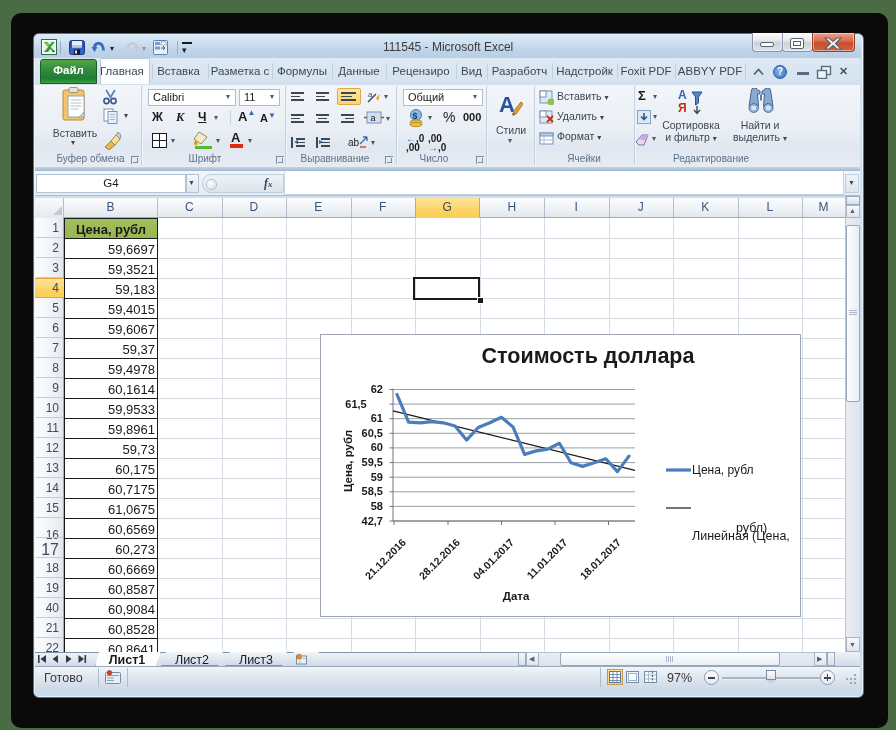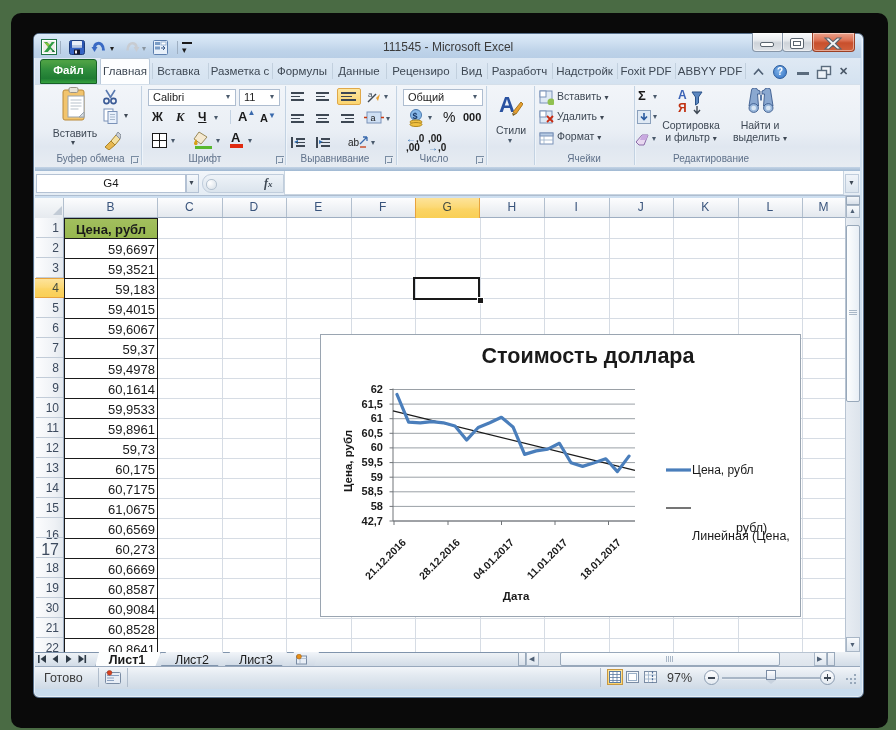--- a/index.html
+++ b/index.html
@@ -53,21 +53,21 @@
 <div class="ab" style="left:760px;top:42px;width:14px;height:5px;background:#fdfdfd;border:1px solid #5a646e;border-radius:2px;box-sizing:border-box;"></div>
 <div class="ab" style="left:790px;top:38px;width:14px;height:11px;background:#fdfdfd;border:1px solid #5a646e;border-radius:2px;box-sizing:border-box;"></div>
 <div class="ab" style="left:793px;top:41px;width:8px;height:5px;background:#fdfdfd;border:1px solid #5a646e;box-sizing:border-box;"></div>
 <svg class="ab" style="left:822px;top:37px" width="22" height="13" viewBox="0 0 22 13">
 <path d="M3 1 L7 1 L11 4.6 L15 1 L19 1 L13.4 6.5 L19 12 L15 12 L11 8.4 L7 12 L3 12 L8.6 6.5 Z" fill="#f2f4f6" stroke="#5a646e" stroke-width="1.1"></path>
 </svg>
 <div class="ab" style="left:35px;top:58px;width:825px;height:26px;background:linear-gradient(#dfe9f4,#d4e2f0);"></div>
 <div class="ab" style="left:40px;top:59px;width:57px;height:25px;background:linear-gradient(#4da144 8%,#2e8c3c 45%,#1f7c33 80%,#35a23e);border:1px solid #176027;border-radius:3px 3px 0 0;box-sizing:border-box;"></div>
 <div class="tx" style="left:40px;top:64px;width:57px;text-align:center;font-size:11.5px;font-weight:bold;color:#fff;">Файл</div>
 <div class="ab" style="left:100px;top:58px;width:50px;height:27px;background:#fdfeff;border:1px solid #b9c9da;border-bottom:none;border-radius:2px 2px 0 0;box-sizing:border-box;"></div>
-<div class="tx" style="left:100px;top:65px;width:50px;text-align:center;font-size:11.5px;color:#3e4854;">Главная</div>
+<div class="tx" style="left:100px;top:65px;width:42px;text-align:center;font-size:11.5px;color:#3e4854;">Главная</div>
 <div class="tx" style="left:152px;top:65px;width:53px;text-align:center;font-size:11.5px;color:#3e4854;">Вставка</div>
 <div class="ab" style="left:152px;top:63px;width:1px;height:16px;background:#c2d0de;"></div>
 <div class="tx" style="left:208px;top:65px;width:64px;text-align:center;font-size:11.5px;color:#3e4854;">Разметка с</div>
 <div class="ab" style="left:208px;top:63px;width:1px;height:16px;background:#c2d0de;"></div>
 <div class="tx" style="left:272px;top:65px;width:60px;text-align:center;font-size:11.5px;color:#3e4854;">Формулы</div>
 <div class="ab" style="left:272px;top:63px;width:1px;height:16px;background:#c2d0de;"></div>
 <div class="tx" style="left:332px;top:65px;width:54px;text-align:center;font-size:11.5px;color:#3e4854;">Данные</div>
 <div class="ab" style="left:332px;top:63px;width:1px;height:16px;background:#c2d0de;"></div>
 <div class="tx" style="left:386px;top:65px;width:70px;text-align:center;font-size:11.5px;color:#3e4854;">Рецензиро</div>
 <div class="ab" style="left:386px;top:63px;width:1px;height:16px;background:#c2d0de;"></div>
@@ -370,21 +370,21 @@
 <div class="tx" style="left:35px;top:501px;width:24px;text-align:right;font-size:12px;color:#3c4a5e;">15</div>
 <div class="ab" style="left:36px;top:517px;width:27px;height:1px;background:#c2ccd8;"></div>
 <div class="tx" style="left:35px;top:521px;width:24px;text-align:right;font-size:12px;color:#3c4a5e;margin-top:7px;">16</div>
 <div class="ab" style="left:36px;top:537px;width:27px;height:1px;background:#c2ccd8;"></div>
 <div class="tx" style="left:35px;top:541px;width:24px;text-align:right;font-size:16px;color:#3c4a5e;">17</div>
 <div class="ab" style="left:36px;top:557px;width:27px;height:1px;background:#c2ccd8;"></div>
 <div class="tx" style="left:35px;top:561px;width:24px;text-align:right;font-size:12px;color:#3c4a5e;">18</div>
 <div class="ab" style="left:36px;top:577px;width:27px;height:1px;background:#c2ccd8;"></div>
 <div class="tx" style="left:35px;top:581px;width:24px;text-align:right;font-size:12px;color:#3c4a5e;">19</div>
 <div class="ab" style="left:36px;top:597px;width:27px;height:1px;background:#c2ccd8;"></div>
-<div class="tx" style="left:35px;top:601px;width:24px;text-align:right;font-size:12px;color:#3c4a5e;">30</div>
+<div class="tx" style="left:35px;top:601px;width:24px;text-align:right;font-size:12px;color:#3c4a5e;">40</div>
 <div class="ab" style="left:36px;top:617px;width:27px;height:1px;background:#c2ccd8;"></div>
 <div class="tx" style="left:35px;top:621px;width:24px;text-align:right;font-size:12px;color:#3c4a5e;">21</div>
 <div class="ab" style="left:36px;top:637px;width:27px;height:1px;background:#c2ccd8;"></div>
 <div class="tx" style="left:35px;top:641px;width:24px;text-align:right;font-size:12px;color:#3c4a5e;">22</div>
 <div class="ab" style="left:157.0px;top:218px;width:1px;height:434px;background:#d6dce4;"></div>
 <div class="ab" style="left:221.5px;top:218px;width:1px;height:434px;background:#d6dce4;"></div>
 <div class="ab" style="left:286.0px;top:218px;width:1px;height:434px;background:#d6dce4;"></div>
 <div class="ab" style="left:350.5px;top:218px;width:1px;height:434px;background:#d6dce4;"></div>
 <div class="ab" style="left:415.0px;top:218px;width:1px;height:434px;background:#d6dce4;"></div>
 <div class="ab" style="left:479.5px;top:218px;width:1px;height:434px;background:#d6dce4;"></div>
@@ -500,21 +500,21 @@
     <line x1="181.5" y1="187" x2="181.5" y2="191" stroke="#707478" stroke-width="1"></line>
     <line x1="235" y1="187" x2="235" y2="191" stroke="#707478" stroke-width="1"></line>
     <line x1="288.5" y1="187" x2="288.5" y2="191" stroke="#707478" stroke-width="1"></line>
     <line x1="73" y1="76.8" x2="315" y2="136.4" stroke="#1a1a1a" stroke-width="1.2"></line>
     <polyline points="77.0,60.5 88.6,88.2 100.2,88.8 111.8,87.6 123.4,88.8 135.0,92.0 146.6,106.1 158.2,93.5 169.8,88.8 181.4,83.3 193.0,92.9 204.6,120.4 216.2,116.9 227.8,115.1 239.4,109.3 251.0,128.8 262.6,132.4 274.2,128.8 285.8,124.8 297.4,137.6 309.0,122.1" fill="none" stroke="#4a7ebb" stroke-width="3.2" stroke-linejoin="round" stroke-linecap="round"></polyline>
     <line x1="346" y1="136" x2="371" y2="136" stroke="#4a7ebb" stroke-width="3.2"></line>
     <line x1="346" y1="174" x2="371" y2="174" stroke="#1a1a1a" stroke-width="1.2"></line>
   </svg>
 <div class="tx" style="left:320px;top:344px;width:536px;text-align:center;font-size:21.5px;font-weight:bold;color:#1a1a1a;">Стоимость доллара</div>
 <div class="tx" style="left:329px;top:383.0px;width:54px;text-align:right;font-size:11px;font-weight:bold;color:#1a1a1a;">62</div>
-<div class="tx" style="left:329px;top:397.6px;width:54px;text-align:right;font-size:11px;font-weight:bold;color:#1a1a1a;">61,5</div>
+<div class="tx" style="left:329px;top:397.6px;width:54px;text-align:center;font-size:11px;font-weight:bold;color:#1a1a1a;">61,5</div>
 <div class="tx" style="left:329px;top:412.2px;width:54px;text-align:right;font-size:11px;font-weight:bold;color:#1a1a1a;">61</div>
 <div class="tx" style="left:329px;top:426.8px;width:54px;text-align:right;font-size:11px;font-weight:bold;color:#1a1a1a;">60,5</div>
 <div class="tx" style="left:329px;top:441.4px;width:54px;text-align:right;font-size:11px;font-weight:bold;color:#1a1a1a;">60</div>
 <div class="tx" style="left:329px;top:456.1px;width:54px;text-align:right;font-size:11px;font-weight:bold;color:#1a1a1a;">59,5</div>
 <div class="tx" style="left:329px;top:470.7px;width:54px;text-align:right;font-size:11px;font-weight:bold;color:#1a1a1a;">59</div>
 <div class="tx" style="left:329px;top:485.3px;width:54px;text-align:right;font-size:11px;font-weight:bold;color:#1a1a1a;">58,5</div>
 <div class="tx" style="left:329px;top:499.9px;width:54px;text-align:right;font-size:11px;font-weight:bold;color:#1a1a1a;">58</div>
 <div class="tx" style="left:329px;top:514.5px;width:54px;text-align:right;font-size:11px;font-weight:bold;color:#1a1a1a;">42,7</div>
 <div class="tx" style="right:496.0px;top:536px;font-size:10.5px;font-weight:bold;color:#1a1a1a;transform:rotate(-45deg);transform-origin:100% 0%;">21.12.2016</div>
 <div class="tx" style="right:442.0px;top:536px;font-size:10.5px;font-weight:bold;color:#1a1a1a;transform:rotate(-45deg);transform-origin:100% 0%;">28.12.2016</div>

